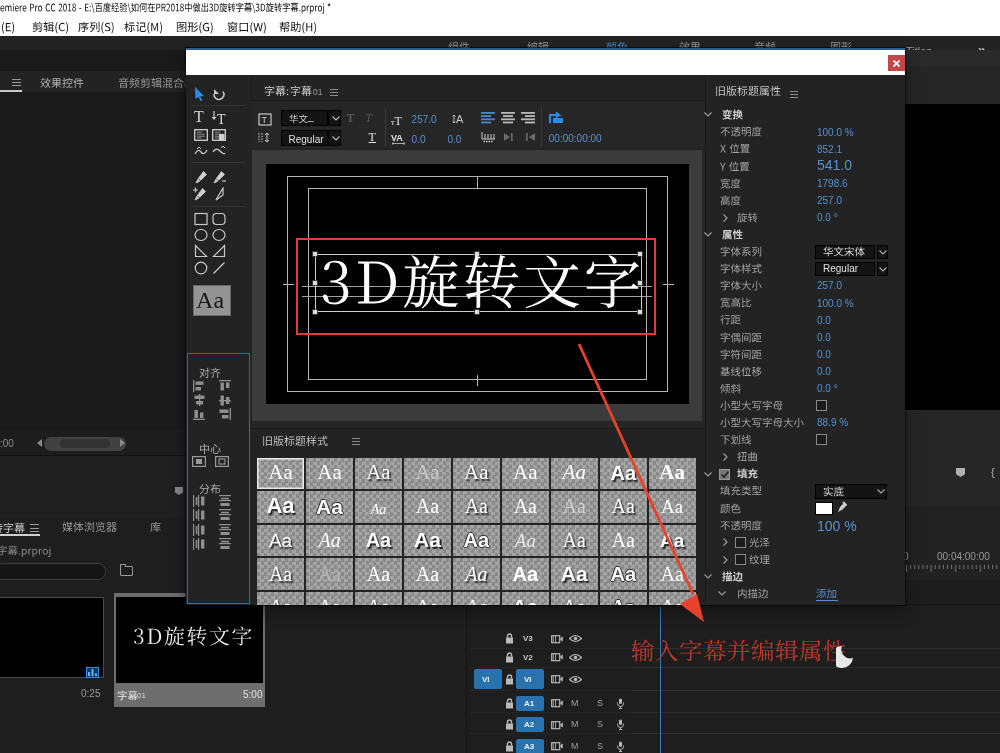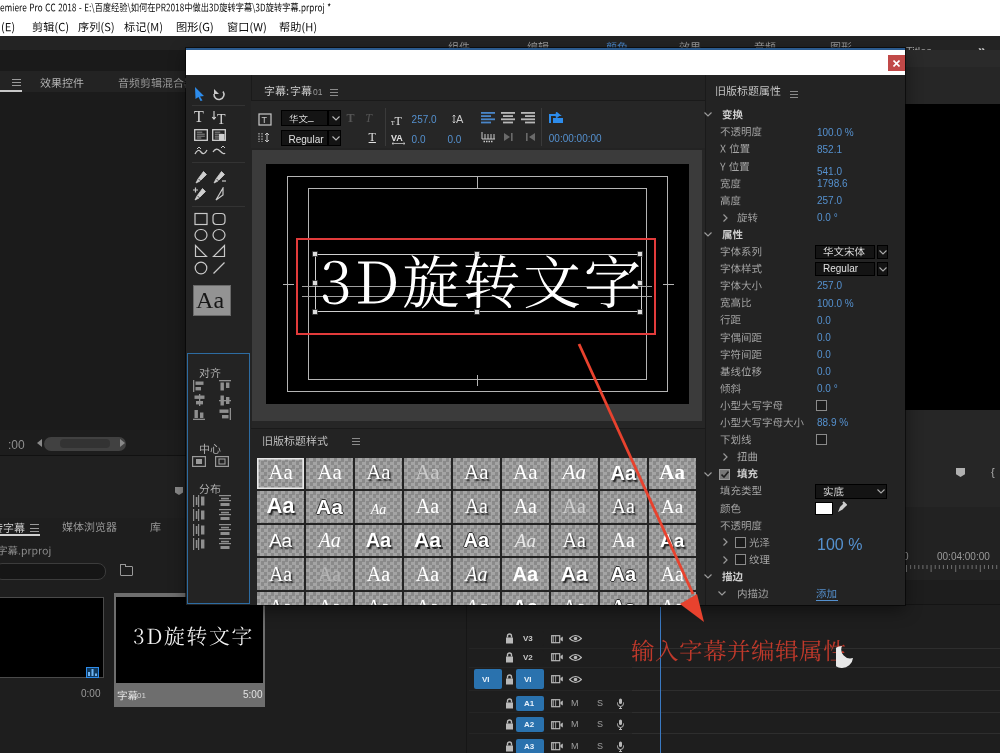--- a/index.html
+++ b/index.html
@@ -98,21 +98,21 @@
     </g>
   </svg>
 <div style="position:absolute;left:110px;top:74px;width:76px;height:16px;overflow:hidden">
     <svg style="position:absolute;left:8px;top:1.5px;overflow:visible" width="79" height="15">
       <g transform="translate(0,11.0)">
         <path d="M4.8 -9.2C4.9 -8.9 5.1 -8.5 5.2 -8.2H1.2V-7.5H9.9V-8.2H6.1C6.0 -8.6 5.8 -9.0 5.6 -9.3ZM2.7 -7.2C3.0 -6.8 3.3 -6.1 3.4 -5.7H0.6V-4.9H10.4V-5.7H7.6C7.9 -6.1 8.2 -6.7 8.4 -7.2L7.5 -7.5C7.3 -6.9 7.0 -6.2 6.7 -5.7H3.8L4.2 -5.8C4.1 -6.2 3.9 -6.9 3.5 -7.4ZM2.9 -1.4H8.1V-0.2H2.9ZM2.9 -2.1V-3.2H8.1V-2.1ZM2.1 -3.9V0.9H2.9V0.5H8.1V0.9H9.0V-3.9Z M18.7 -5.5C18.7 -1.7 18.6 -0.4 15.9 0.3C16.0 0.5 16.2 0.7 16.3 0.9C19.2 0.1 19.4 -1.4 19.4 -5.5ZM19.0 -0.9C19.7 -0.4 20.7 0.4 21.2 0.9L21.6 0.4C21.2 -0.1 20.2 -0.9 19.5 -1.4ZM15.7 -4.2C15.1 -2.0 13.9 -0.5 11.5 0.3C11.7 0.4 11.9 0.7 12.0 0.9C14.5 0.0 15.8 -1.6 16.4 -4.1ZM12.5 -4.4C12.2 -3.6 11.9 -2.7 11.4 -2.2C11.6 -2.1 11.9 -1.9 12.0 -1.8C12.5 -2.4 12.9 -3.3 13.2 -4.2ZM17.0 -6.7V-1.5H17.7V-6.0H20.4V-1.5H21.1V-6.7H19.2L19.6 -7.9H21.4V-8.6H16.7V-7.9H18.8C18.7 -7.5 18.5 -7.0 18.4 -6.7ZM12.3 -8.3V-5.8H11.4V-5.1H13.7V-1.7H14.5V-5.1H16.5V-5.8H14.7V-7.2H16.3V-7.9H14.7V-9.3H13.9V-5.8H12.9V-8.3Z M28.6 -6.8V-3.9H29.3V-6.8ZM30.7 -7.1V-3.7C30.7 -3.6 30.6 -3.5 30.5 -3.5C30.4 -3.5 30.0 -3.5 29.5 -3.5C29.6 -3.4 29.7 -3.1 29.8 -2.9C30.4 -2.9 30.8 -2.9 31.1 -3.0C31.3 -3.1 31.4 -3.3 31.4 -3.7V-7.1ZM29.5 -9.3C29.4 -8.9 29.1 -8.5 28.8 -8.1H25.5L26.0 -8.3C25.9 -8.6 25.6 -9.0 25.4 -9.3L24.6 -9.1C24.8 -8.8 25.1 -8.4 25.2 -8.1H22.7V-7.5H32.3V-8.1H29.7C29.9 -8.4 30.2 -8.7 30.4 -9.1ZM22.9 -2.5V-1.8H26.5C26.1 -0.7 25.2 -0.1 22.6 0.2C22.7 0.4 22.9 0.7 22.9 0.9C25.9 0.5 26.9 -0.3 27.3 -1.8H30.8C30.6 -0.6 30.5 -0.1 30.3 0.0C30.2 0.1 30.1 0.1 29.8 0.1C29.6 0.1 28.9 0.1 28.3 0.1C28.4 0.3 28.5 0.6 28.5 0.8C29.2 0.8 29.8 0.8 30.2 0.8C30.5 0.8 30.7 0.7 31.0 0.5C31.3 0.2 31.4 -0.5 31.6 -2.2C31.6 -2.3 31.7 -2.5 31.7 -2.5ZM26.6 -6.4V-5.7H24.2V-6.4ZM23.5 -6.9V-3.0H24.2V-4.0H26.6V-3.7C26.6 -3.6 26.6 -3.5 26.5 -3.5C26.4 -3.5 26.0 -3.5 25.7 -3.5C25.8 -3.4 25.9 -3.2 25.9 -3.0C26.4 -3.0 26.8 -3.0 27.0 -3.1C27.2 -3.2 27.3 -3.3 27.3 -3.7V-6.9ZM26.6 -5.2V-4.6H24.2V-5.2Z M39.1 -8.3H42.0V-7.1H39.1ZM38.3 -8.9V-6.5H42.8V-8.9ZM33.9 -3.7C34.0 -3.7 34.3 -3.8 34.7 -3.8H35.7V-2.2L33.4 -1.8L33.6 -1.0L35.7 -1.5V0.8H36.4V-1.6L37.7 -1.9L37.7 -2.6L36.4 -2.4V-3.8H37.5V-4.6H36.4V-6.2H35.7V-4.6H34.6C34.9 -5.3 35.2 -6.2 35.5 -7.1H37.5V-7.9H35.7C35.8 -8.3 35.9 -8.7 36.0 -9.1L35.2 -9.2C35.1 -8.8 35.0 -8.4 34.9 -7.9H33.5V-7.1H34.7C34.5 -6.3 34.3 -5.5 34.2 -5.3C34.0 -4.8 33.8 -4.4 33.6 -4.4C33.7 -4.2 33.8 -3.8 33.9 -3.7ZM42.0 -5.2V-4.2H39.2V-5.2ZM37.4 -0.8 37.5 -0.1 42.0 -0.4V0.9H42.7V-0.5L43.5 -0.6L43.6 -1.3L42.7 -1.2V-5.2H43.5V-5.9H37.7V-5.2H38.4V-0.9ZM42.0 -3.6V-2.7H39.2V-3.6ZM42.0 -2.0V-1.2L39.2 -0.9V-2.0Z M48.7 -6.4H52.8V-5.4H48.7ZM48.7 -8.1H52.8V-7.1H48.7ZM47.9 -8.8V-4.7H53.6V-8.8ZM45.0 -8.5C45.6 -8.1 46.5 -7.6 47.0 -7.2L47.5 -7.9C47.0 -8.2 46.1 -8.7 45.5 -9.1ZM44.5 -5.5C45.1 -5.1 46.0 -4.6 46.4 -4.3L46.9 -4.9C46.5 -5.2 45.6 -5.7 44.9 -6.1ZM44.7 0.2 45.4 0.7C46.1 -0.3 46.9 -1.7 47.4 -2.8L46.8 -3.4C46.2 -2.1 45.3 -0.7 44.7 0.2ZM47.9 0.9C48.1 0.8 48.4 0.7 50.8 0.1C50.7 -0.1 50.7 -0.4 50.7 -0.6L48.8 -0.2V-2.2H50.7V-2.9H48.8V-4.3H48.0V-0.5C48.0 -0.1 47.7 0.0 47.5 0.1C47.7 0.3 47.8 0.7 47.9 0.9ZM51.1 -4.2V-0.4C51.1 0.5 51.3 0.7 52.2 0.7C52.4 0.7 53.4 0.7 53.6 0.7C54.3 0.7 54.5 0.3 54.6 -1.0C54.4 -1.1 54.1 -1.2 53.9 -1.4C53.9 -0.2 53.8 -0.0 53.5 -0.0C53.3 -0.0 52.5 -0.0 52.3 -0.0C52.0 -0.0 51.9 -0.1 51.9 -0.4V-1.7C52.8 -2.0 53.7 -2.5 54.5 -2.9L53.9 -3.6C53.4 -3.2 52.6 -2.8 51.9 -2.4V-4.2Z M60.7 -9.3C59.6 -7.6 57.5 -6.1 55.4 -5.3C55.7 -5.1 55.9 -4.8 56.0 -4.5C56.6 -4.8 57.2 -5.1 57.7 -5.4V-4.9H63.3V-5.6C63.9 -5.3 64.4 -4.9 65.1 -4.6C65.2 -4.9 65.5 -5.2 65.7 -5.4C63.9 -6.1 62.3 -7.0 61.1 -8.4L61.4 -8.9ZM58.0 -5.6C59.0 -6.3 59.9 -7.0 60.6 -7.8C61.4 -6.9 62.3 -6.2 63.2 -5.6ZM57.2 -3.6V0.9H58.0V0.2H63.1V0.8H64.0V-3.6ZM58.0 -0.5V-2.8H63.1V-0.5Z M68.2 -8.0H70.0V-6.5H68.2ZM72.8 -8.0H74.8V-6.5H72.8ZM72.8 -5.3C73.2 -5.1 73.8 -4.9 74.1 -4.6H71.0C71.2 -5.0 71.4 -5.3 71.6 -5.7L70.8 -5.9V-8.7H67.4V-5.8H70.7C70.6 -5.4 70.3 -5.0 70.0 -4.6H66.6V-3.9H69.3C68.5 -3.2 67.6 -2.6 66.3 -2.2C66.5 -2.0 66.7 -1.7 66.8 -1.6L67.4 -1.8V0.9H68.2V0.6H70.0V0.8H70.8V-2.5H68.7C69.4 -2.9 69.9 -3.4 70.4 -3.9H72.4C72.9 -3.4 73.5 -2.9 74.1 -2.5H72.1V0.9H72.9V0.6H74.8V0.8H75.6V-1.8L76.2 -1.6C76.3 -1.8 76.5 -2.1 76.7 -2.3C75.5 -2.6 74.3 -3.2 73.4 -3.9H76.4V-4.6H74.5L74.8 -4.9C74.4 -5.2 73.7 -5.6 73.2 -5.8ZM72.1 -8.7V-5.8H75.6V-8.7ZM68.2 -0.2V-1.8H70.0V-0.2ZM72.9 -0.2V-1.8H74.8V-0.2Z" fill="#9a9a9a"></path>
       </g>
     </svg>
   </div>
 <div style="position:absolute;left:0;top:92px;width:186px;height:338px;background:#1b1b1b"></div>
-<span style="position:absolute;left:8px;top:438px;font-size:12px;color:#8f8f8f">:00</span>
+<span style="position:absolute;left:0px;top:438px;font-size:10px;color:#8f8f8f">:00</span>
 <div style="position:absolute;left:37px;top:439px;width:5px;height:8px;background:#8a8a8a;clip-path:polygon(100% 0,0 50%,100% 100%)"></div>
 <div style="position:absolute;left:44px;top:436.5px;width:82px;height:14px;background:#414141;border-radius:7px"></div>
 <div style="position:absolute;left:60px;top:439px;width:50px;height:9px;background:#333;border-radius:4px"></div>
 <div style="position:absolute;left:120px;top:439px;width:5px;height:8px;background:#8a8a8a;clip-path:polygon(0 0,100% 50%,0 100%)"></div>
 <div style="position:absolute;left:0;top:455px;width:186px;height:1px;background:#111"></div>
 <div style="position:absolute;left:0;top:456px;width:186px;height:62px;background:#202020"></div>
 <div style="position:absolute;left:175px;top:487px;width:8px;height:8px;background:#8a8a8a;clip-path:polygon(0 0,100% 0,100% 70%,50% 100%,0 70%)"></div>
 <div style="position:absolute;left:0;top:518px;width:460px;height:235px;background:#1e1e1e"></div>
 <div style="position:absolute;left:0;top:518px;width:45px;height:16px;overflow:hidden">
     <svg style="position:absolute;left:-8px;top:2.5px;overflow:visible" width="35" height="15">
@@ -141,21 +141,21 @@
     </g>
   </svg>
 <div style="position:absolute;left:-6px;top:563px;width:112px;height:17px;background:#161616;border:1px solid #3c3c3c;border-radius:8px"></div>
 <div style="position:absolute;left:120px;top:566px;width:13px;height:10px;background:#1e1e1e;border:1.3px solid #9a9a9a;border-radius:1px"></div>
 <div style="position:absolute;left:120px;top:564px;width:6px;height:3px;background:#1e1e1e;border:1.3px solid #9a9a9a;border-bottom:none;border-radius:1px 1px 0 0"></div>
 <div style="position:absolute;left:-20px;top:597px;width:124px;height:81px;background:#000;border:1px solid #4a4a4a"></div>
 <div style="position:absolute;left:86px;top:667px;width:13px;height:11px;background:#123a5e;border:1px solid #2d8ceb"></div>
 <svg style="position:absolute;left:88px;top:669px" width="9" height="7">
     <path d="M0 7V3h2v4zM3.5 7V0h2v7zM7 7V4.5h2V7z" fill="#6db3f2"></path>
   </svg>
-<span style="position:absolute;left:81px;top:688px;font-size:10px;color:#999">0:00</span>
+<span style="position:absolute;left:81px;top:688px;font-size:10px;color:#999">0:25</span>
 <div style="position:absolute;left:113.5px;top:592.5px;width:151px;height:114px;background:#6e6e6e"></div>
 <div style="position:absolute;left:115.5px;top:596.5px;width:147px;height:86px;background:#000"></div>
 <svg style="position:absolute;left:133px;top:622.5px;overflow:visible" width="122" height="28">
     <g transform="translate(0,21.0)">
       <path d="M5.4 0.3C8.3 0.3 10.4 -1.4 10.4 -3.9C10.4 -6.2 9.1 -7.7 6.4 -8.1C8.7 -8.6 9.9 -10.1 9.9 -11.9C9.9 -14.1 8.4 -15.6 5.7 -15.6C3.7 -15.6 1.8 -14.8 1.4 -12.7C1.6 -12.3 1.9 -12.2 2.2 -12.2C2.8 -12.2 3.1 -12.4 3.3 -13.1L3.8 -14.7C4.3 -14.9 4.8 -15.0 5.3 -15.0C7.1 -15.0 8.1 -13.8 8.1 -11.8C8.1 -9.6 6.7 -8.4 4.6 -8.4H3.8V-7.6H4.7C7.3 -7.6 8.6 -6.3 8.6 -4.0C8.6 -1.8 7.2 -0.3 4.9 -0.3C4.3 -0.3 3.8 -0.4 3.3 -0.6L2.8 -2.2C2.6 -3.0 2.4 -3.3 1.8 -3.3C1.4 -3.3 1.1 -3.1 1.0 -2.7C1.4 -0.7 3.0 0.3 5.4 0.3Z M14.3 -14.7 16.5 -14.5C16.5 -12.4 16.5 -10.3 16.5 -8.1V-7.5C16.5 -5.0 16.5 -2.9 16.5 -0.8L14.3 -0.6V0.0H20.3C25.2 0.0 28.2 -2.9 28.2 -7.6C28.2 -12.5 25.3 -15.3 20.6 -15.3H14.3ZM18.4 -0.7C18.4 -2.8 18.4 -5.0 18.4 -7.5V-8.1C18.4 -10.4 18.4 -12.5 18.4 -14.6H20.3C24.1 -14.6 26.2 -12.2 26.2 -7.6C26.2 -3.3 24.1 -0.7 20.1 -0.7Z M34.4 -17.6 34.2 -17.5C35.0 -16.7 35.8 -15.3 35.8 -14.1C37.2 -13.0 38.5 -16.0 34.4 -17.6ZM38.9 -14.7 38.0 -13.5H31.7L31.9 -12.9H34.3C34.2 -8.0 34.3 -2.8 31.5 1.3L31.9 1.6C34.6 -1.3 35.4 -5.1 35.6 -9.1H38.0C37.8 -3.9 37.4 -1.1 36.8 -0.5C36.6 -0.3 36.4 -0.3 36.0 -0.3C35.7 -0.3 34.5 -0.4 33.9 -0.4L33.8 -0.0C34.5 0.1 35.1 0.2 35.3 0.4C35.6 0.6 35.7 1.0 35.7 1.4C36.4 1.4 37.2 1.2 37.7 0.6C38.6 -0.3 39.1 -3.1 39.2 -8.9C39.7 -9.0 39.9 -9.1 40.1 -9.2L38.5 -10.5L37.8 -9.7H35.7C35.7 -10.7 35.7 -11.8 35.8 -12.9H40.1C40.4 -12.9 40.6 -13.0 40.7 -13.2C40.0 -13.9 38.9 -14.7 38.9 -14.7ZM49.3 -15.4 48.3 -14.1H42.8C43.2 -14.9 43.5 -15.7 43.8 -16.6C44.3 -16.6 44.5 -16.8 44.6 -17.0L42.4 -17.6C41.9 -14.9 40.9 -12.3 39.7 -10.7L40.0 -10.5C41.0 -11.3 41.8 -12.3 42.5 -13.5H50.5C50.8 -13.5 51.0 -13.6 51.1 -13.8C50.4 -14.5 49.3 -15.4 49.3 -15.4ZM48.9 -7.2 47.9 -6.0H45.9V-10.4H48.5C48.2 -9.6 47.8 -8.6 47.5 -8.0L47.7 -7.8C48.5 -8.4 49.5 -9.5 50.0 -10.2C50.5 -10.2 50.7 -10.2 50.8 -10.4L49.3 -11.8L48.5 -11.0H40.8L41.0 -10.4H44.6V-0.7C43.5 -1.3 42.7 -2.2 42.0 -3.9C42.3 -4.9 42.5 -6.0 42.6 -7.2C43.1 -7.2 43.3 -7.4 43.3 -7.7L41.3 -7.9C41.2 -3.6 40.1 -0.6 38.0 1.6L38.3 1.8C40.0 0.7 41.1 -1.0 41.9 -3.2C43.0 0.3 44.8 1.2 47.9 1.2C48.5 1.2 49.9 1.2 50.5 1.2C50.5 0.7 50.7 0.2 51.2 0.1V-0.1C50.3 -0.1 48.7 -0.1 48.0 -0.1C47.2 -0.1 46.5 -0.2 45.9 -0.3V-5.4H50.0C50.3 -5.4 50.5 -5.5 50.6 -5.7C49.9 -6.3 48.9 -7.2 48.9 -7.2Z M59.9 -16.9 58.0 -17.5C57.8 -16.6 57.4 -15.3 57.0 -13.9H54.3L54.5 -13.3H56.8C56.3 -11.6 55.7 -9.8 55.3 -8.6C54.9 -8.5 54.6 -8.3 54.4 -8.2L55.8 -7.0L56.5 -7.7H58.4V-4.2C56.7 -3.8 55.3 -3.5 54.5 -3.4L55.5 -1.6C55.7 -1.7 55.8 -1.8 55.9 -2.1L58.4 -3.0V1.7H58.6C59.3 1.7 59.7 1.3 59.7 1.2V-3.5C61.2 -4.1 62.4 -4.6 63.3 -5.0L63.2 -5.3L59.7 -4.5V-7.7H62.4C62.7 -7.7 62.9 -7.8 62.9 -8.0C62.3 -8.6 61.4 -9.4 61.4 -9.4L60.5 -8.3H59.7V-11.2C60.2 -11.2 60.4 -11.4 60.5 -11.7L58.5 -11.9V-8.3H56.5C57.0 -9.7 57.7 -11.6 58.2 -13.3H62.3C62.6 -13.3 62.8 -13.4 62.8 -13.7C62.2 -14.2 61.1 -15.0 61.1 -15.0L60.2 -13.9H58.4C58.7 -14.9 58.9 -15.8 59.1 -16.5C59.6 -16.5 59.8 -16.7 59.9 -16.9ZM71.3 -15.0 70.5 -13.9H67.6C67.8 -15.0 68.0 -15.9 68.2 -16.7C68.6 -16.6 68.9 -16.8 69.0 -17.1L67.0 -17.7C66.8 -16.7 66.6 -15.4 66.3 -13.9H63.1L63.3 -13.3H66.2L65.4 -10.2H62.2L62.3 -9.6H65.3C65.0 -8.5 64.8 -7.6 64.5 -6.8C64.2 -6.7 63.9 -6.6 63.7 -6.4L65.2 -5.2L65.9 -5.9H70.0C69.5 -4.7 68.7 -3.0 68.0 -1.8C67.0 -2.3 65.7 -2.8 64.0 -3.2L63.8 -2.9C66.0 -2.0 69.0 -0.0 70.1 1.6C71.4 2.1 71.7 0.1 68.4 -1.6C69.6 -2.8 70.9 -4.5 71.6 -5.7C72.1 -5.7 72.3 -5.8 72.5 -5.9L70.9 -7.4L70.0 -6.6H65.8L66.6 -9.6H73.1C73.4 -9.6 73.6 -9.7 73.6 -9.9C73.0 -10.5 72.1 -11.3 72.1 -11.3L71.2 -10.2H66.7L67.5 -13.3H72.3C72.6 -13.3 72.8 -13.4 72.8 -13.7C72.2 -14.2 71.3 -15.0 71.3 -15.0Z M84.4 -17.6 84.2 -17.4C85.3 -16.5 86.6 -15.0 86.9 -13.7C88.5 -12.7 89.5 -16.0 84.4 -17.6ZM90.6 -12.4C89.8 -9.4 88.5 -6.8 86.5 -4.6C84.2 -6.6 82.6 -9.2 81.6 -12.4ZM94.0 -14.4 92.9 -13.0H76.9L77.0 -12.4H81.2C82.0 -8.8 83.5 -5.9 85.6 -3.7C83.4 -1.6 80.4 0.1 76.7 1.4L76.9 1.7C80.9 0.7 84.0 -0.9 86.4 -2.9C88.6 -0.8 91.3 0.7 94.6 1.6C94.9 0.9 95.4 0.5 96.2 0.5L96.2 0.2C92.8 -0.6 89.8 -1.9 87.4 -3.8C89.8 -6.1 91.4 -9.0 92.3 -12.4H95.4C95.7 -12.4 95.9 -12.5 95.9 -12.7C95.2 -13.4 94.0 -14.4 94.0 -14.4Z M107.5 -17.6 107.3 -17.5C108.1 -16.8 108.8 -15.7 109.0 -14.7C110.4 -13.7 111.7 -16.7 107.5 -17.6ZM101.9 -15.4 101.6 -15.4C101.7 -14.0 100.8 -12.8 100.0 -12.3C99.5 -12.1 99.2 -11.6 99.4 -11.2C99.7 -10.6 100.5 -10.6 101.0 -11.0C101.6 -11.4 102.2 -12.3 102.2 -13.7H115.9C115.7 -12.9 115.2 -11.9 114.9 -11.2L115.2 -11.1C116.0 -11.7 117.1 -12.7 117.7 -13.4C118.1 -13.4 118.4 -13.5 118.5 -13.6L116.8 -15.2L115.9 -14.3H102.1C102.1 -14.6 102.0 -15.0 101.9 -15.4ZM116.5 -7.3 115.5 -6.0H109.5V-7.9C110.0 -7.9 110.2 -8.1 110.3 -8.4C111.7 -9.0 113.0 -9.8 114.1 -10.5C114.5 -10.5 114.7 -10.5 114.9 -10.7L113.2 -12.2L112.3 -11.3H102.9L103.1 -10.6H112.0C111.4 -9.9 110.5 -9.1 109.6 -8.5L108.2 -8.6V-6.0H99.4L99.5 -5.4H108.2V-0.5C108.2 -0.1 108.0 -0.0 107.6 -0.0C107.1 -0.0 104.5 -0.2 104.5 -0.2V0.1C105.6 0.3 106.2 0.4 106.6 0.6C106.9 0.9 107.1 1.2 107.2 1.6C109.3 1.4 109.5 0.7 109.5 -0.4V-5.4H117.8C118.1 -5.4 118.3 -5.5 118.4 -5.7C117.7 -6.4 116.5 -7.3 116.5 -7.3Z" fill="#f2f2f2"></path>
     </g>
   </svg>
 <svg style="position:absolute;left:117px;top:688.5px;overflow:visible" width="23" height="14">
     <g transform="translate(0,10.5)">
       <path d="M4.8 -3.8V-3.2H0.7V-2.4H4.8V-0.1C4.8 0.0 4.8 0.1 4.6 0.1C4.4 0.1 3.7 0.1 3.0 0.0C3.2 0.3 3.3 0.6 3.3 0.8C4.2 0.8 4.8 0.8 5.2 0.7C5.5 0.6 5.7 0.3 5.7 -0.1V-2.4H9.8V-3.2H5.7V-3.5C6.6 -4.0 7.5 -4.7 8.2 -5.4L7.6 -5.8L7.5 -5.8H2.4V-5.0H6.7C6.1 -4.6 5.4 -4.1 4.8 -3.8ZM4.5 -8.7C4.7 -8.4 4.9 -8.0 5.0 -7.7H0.8V-5.6H1.6V-7.0H8.9V-5.6H9.7V-7.7H5.9C5.8 -8.1 5.5 -8.5 5.2 -8.9Z M13.1 -5.1H18.5V-4.4H13.1ZM13.1 -6.3H18.5V-5.6H13.1ZM15.3 -2.7V-2.0H13.4C13.7 -2.2 13.9 -2.4 14.2 -2.7ZM16.1 -2.7H17.4C17.6 -2.4 17.9 -2.2 18.2 -2.0H16.1ZM12.3 -6.8V-3.9H14.2C14.1 -3.7 13.9 -3.5 13.8 -3.3H11.1V-2.7H13.2C12.6 -2.2 11.8 -1.7 10.8 -1.3C11.0 -1.2 11.2 -0.9 11.3 -0.7C11.8 -0.9 12.3 -1.2 12.7 -1.5V0.5H13.5V-1.3H15.3V0.8H16.1V-1.3H18.2V-0.3C18.2 -0.1 18.1 -0.1 18.0 -0.1C17.9 -0.1 17.5 -0.1 17.0 -0.1C17.1 0.1 17.2 0.3 17.3 0.5C17.9 0.5 18.3 0.5 18.6 0.4C18.9 0.3 18.9 0.1 18.9 -0.3V-1.4C19.3 -1.2 19.8 -1.0 20.2 -0.8C20.3 -1.0 20.5 -1.3 20.7 -1.4C19.8 -1.7 18.9 -2.1 18.2 -2.7H20.4V-3.3H14.7C14.8 -3.5 14.9 -3.7 15.0 -3.9H19.3V-6.8ZM17.1 -8.8V-8.1H14.4V-8.8H13.6V-8.1H11.2V-7.5H13.6V-7.0H14.4V-7.5H17.1V-7.0H17.9V-7.5H20.3V-8.1H17.9V-8.8Z" fill="#ececec"></path>
@@ -704,21 +704,21 @@
       <g transform="translate(0,10.5)">
         <path d="M0.2 0.0H1.2L2.3 -2.1C2.5 -2.5 2.7 -2.9 2.9 -3.3H3.0C3.2 -2.9 3.4 -2.5 3.6 -2.1L4.8 0.0H5.8L3.6 -3.9L5.7 -7.7H4.7L3.6 -5.7C3.5 -5.4 3.3 -5.1 3.1 -4.6H3.1C2.8 -5.1 2.6 -5.4 2.4 -5.7L1.4 -7.7H0.3L2.4 -4.0Z M13.0 -6.9V-6.1H18.8V-6.9ZM13.7 -5.3C14.0 -3.9 14.4 -1.9 14.4 -0.8L15.2 -1.1C15.1 -2.1 14.8 -4.0 14.4 -5.5ZM15.2 -8.7C15.4 -8.2 15.6 -7.5 15.6 -7.0L16.4 -7.3C16.3 -7.7 16.1 -8.4 15.9 -8.9ZM12.6 -0.4V0.4H19.2V-0.4H17.0C17.4 -1.8 17.8 -3.8 18.1 -5.4L17.3 -5.6C17.1 -4.0 16.7 -1.8 16.3 -0.4ZM12.2 -8.8C11.6 -7.2 10.6 -5.6 9.6 -4.6C9.7 -4.4 9.9 -4.0 10.0 -3.8C10.4 -4.2 10.7 -4.6 11.1 -5.1V0.8H11.8V-6.3C12.3 -7.0 12.6 -7.8 12.9 -8.6Z M26.5 -7.9H28.3V-6.9H26.5ZM24.0 -7.9H25.8V-6.9H24.0ZM21.7 -7.9H23.3V-6.9H21.7ZM21.7 -4.5V-0.1H20.3V0.5H29.6V-0.1H28.2V-4.5H24.9L25.0 -5.1H29.3V-5.7H25.1L25.2 -6.3H29.1V-8.4H20.9V-6.3H24.4L24.3 -5.7H20.4V-5.1H24.2L24.1 -4.5ZM22.4 -0.1V-0.7H27.4V-0.1ZM22.4 -2.9H27.4V-2.3H22.4ZM22.4 -3.4V-3.9H27.4V-3.4ZM22.4 -1.8H27.4V-1.2H22.4Z" fill="#a6a6a6"></path>
       </g>
     </svg>
     <span style="position:absolute;left:631px;top:96.1px;font-size:10px;color:#5591cf">852.1</span>
     <svg style="position:absolute;left:534px;top:112.0px;overflow:visible" width="31" height="14">
       <g transform="translate(0,10.5)">
         <path d="M2.3 0.0H3.3V-3.0L5.6 -7.7H4.6L3.6 -5.5C3.3 -5.0 3.1 -4.4 2.8 -3.8H2.8C2.5 -4.4 2.3 -5.0 2.0 -5.5L1.0 -7.7H-0.0L2.3 -3.0Z M12.6 -6.9V-6.1H18.3V-6.9ZM13.3 -5.3C13.6 -3.9 13.9 -1.9 14.0 -0.8L14.8 -1.1C14.7 -2.1 14.4 -4.0 14.0 -5.5ZM14.7 -8.7C14.9 -8.2 15.1 -7.5 15.2 -7.0L16.0 -7.3C15.9 -7.7 15.7 -8.4 15.5 -8.9ZM12.1 -0.4V0.4H18.8V-0.4H16.6C17.0 -1.8 17.4 -3.8 17.7 -5.4L16.9 -5.6C16.7 -4.0 16.2 -1.8 15.8 -0.4ZM11.7 -8.8C11.1 -7.2 10.2 -5.6 9.1 -4.6C9.3 -4.4 9.5 -4.0 9.6 -3.8C9.9 -4.2 10.3 -4.6 10.6 -5.1V0.8H11.4V-6.3C11.8 -7.0 12.2 -7.8 12.5 -8.6Z M26.1 -7.9H27.8V-6.9H26.1ZM23.6 -7.9H25.3V-6.9H23.6ZM21.2 -7.9H22.9V-6.9H21.2ZM21.2 -4.5V-0.1H19.8V0.5H29.1V-0.1H27.7V-4.5H24.4L24.6 -5.1H28.9V-5.7H24.7L24.8 -6.3H28.6V-8.4H20.5V-6.3H24.0L23.9 -5.7H19.9V-5.1H23.8L23.7 -4.5ZM22.0 -0.1V-0.7H26.9V-0.1ZM22.0 -2.9H26.9V-2.3H22.0ZM22.0 -3.4V-3.9H26.9V-3.4ZM22.0 -1.8H26.9V-1.2H22.0Z" fill="#a6a6a6"></path>
       </g>
     </svg>
-    <span style="position:absolute;left:631px;top:118px;font-size:10px;color:#5591cf">541.0</span>
+    <span style="position:absolute;left:631px;top:109px;font-size:14px;color:#5591cf">541.0</span>
     <svg style="position:absolute;left:534px;top:129.1px;overflow:visible" width="23" height="14">
       <g transform="translate(0,10.5)">
         <path d="M5.5 -2.0V-0.3C5.5 0.5 5.8 0.7 6.8 0.7C7.1 0.7 8.5 0.7 8.8 0.7C9.8 0.7 10.0 0.3 10.1 -1.3C9.9 -1.3 9.6 -1.4 9.4 -1.6C9.3 -0.2 9.3 0.0 8.7 0.0C8.4 0.0 7.2 0.0 6.9 0.0C6.4 0.0 6.3 -0.0 6.3 -0.3V-2.0ZM4.6 -3.3V-2.5C4.6 -1.6 4.3 -0.5 0.4 0.3C0.6 0.5 0.9 0.8 1.0 1.0C5.0 0.1 5.5 -1.4 5.5 -2.5V-3.3ZM2.1 -4.4V-1.1H2.9V-3.7H7.5V-1.1H8.4V-4.4ZM4.5 -8.7C4.7 -8.4 4.8 -8.1 4.9 -7.9H0.8V-6.0H1.5V-7.2H9.0V-6.0H9.7V-7.9H5.9C5.8 -8.2 5.5 -8.6 5.4 -8.9ZM6.3 -6.8V-6.1H4.2V-6.8H3.4V-6.1H1.8V-5.5H3.4V-4.7H4.2V-5.5H6.3V-4.7H7.1V-5.5H8.7V-6.1H7.1V-6.8Z M14.6 -6.8V-5.8H12.9V-5.2H14.6V-3.5H18.6V-5.2H20.3V-5.8H18.6V-6.8H17.9V-5.8H15.3V-6.8ZM17.9 -5.2V-4.1H15.3V-5.2ZM18.4 -2.1C18.0 -1.6 17.3 -1.2 16.6 -0.8C15.8 -1.2 15.2 -1.6 14.8 -2.1ZM13.0 -2.8V-2.1H14.4L14.0 -2.0C14.4 -1.4 15.0 -0.9 15.7 -0.5C14.7 -0.2 13.6 0.0 12.5 0.1C12.6 0.3 12.8 0.6 12.8 0.8C14.1 0.6 15.4 0.4 16.5 -0.1C17.6 0.4 18.8 0.7 20.1 0.8C20.2 0.6 20.4 0.3 20.6 0.2C19.4 0.1 18.4 -0.2 17.4 -0.5C18.4 -1.0 19.1 -1.6 19.6 -2.6L19.1 -2.8L19.0 -2.8ZM15.5 -8.7C15.6 -8.4 15.8 -8.1 15.9 -7.8H11.8V-4.9C11.8 -3.3 11.7 -1.1 10.9 0.5C11.1 0.5 11.4 0.7 11.6 0.8C12.5 -0.8 12.6 -3.2 12.6 -4.9V-7.0H20.5V-7.8H16.8C16.7 -8.1 16.4 -8.5 16.3 -8.9Z" fill="#a6a6a6"></path>
       </g>
     </svg>
     <span style="position:absolute;left:631px;top:130.3px;font-size:10px;color:#5591cf">1798.6</span>
     <svg style="position:absolute;left:534px;top:146.2px;overflow:visible" width="23" height="14">
       <g transform="translate(0,10.5)">
         <path d="M3.0 -5.9H7.5V-4.9H3.0ZM2.2 -6.4V-4.3H8.4V-6.4ZM4.6 -8.7 4.9 -7.7H0.6V-7.0H9.8V-7.7H5.8C5.7 -8.1 5.5 -8.5 5.4 -8.9ZM1.0 -3.7V0.8H1.8V-3.1H8.7V0.0C8.7 0.1 8.7 0.2 8.5 0.2C8.4 0.2 7.9 0.2 7.5 0.2C7.6 0.3 7.7 0.6 7.7 0.8C8.4 0.8 8.8 0.8 9.1 0.7C9.4 0.6 9.5 0.4 9.5 0.0V-3.7ZM3.0 -2.5V0.2H3.7V-0.3H7.4V-2.5ZM3.7 -1.9H6.7V-0.9H3.7Z M14.6 -6.8V-5.8H12.9V-5.2H14.6V-3.5H18.6V-5.2H20.3V-5.8H18.6V-6.8H17.9V-5.8H15.3V-6.8ZM17.9 -5.2V-4.1H15.3V-5.2ZM18.4 -2.1C18.0 -1.6 17.3 -1.2 16.6 -0.8C15.8 -1.2 15.2 -1.6 14.8 -2.1ZM13.0 -2.8V-2.1H14.4L14.0 -2.0C14.4 -1.4 15.0 -0.9 15.7 -0.5C14.7 -0.2 13.6 0.0 12.5 0.1C12.6 0.3 12.8 0.6 12.8 0.8C14.1 0.6 15.4 0.4 16.5 -0.1C17.6 0.4 18.8 0.7 20.1 0.8C20.2 0.6 20.4 0.3 20.6 0.2C19.4 0.1 18.4 -0.2 17.4 -0.5C18.4 -1.0 19.1 -1.6 19.6 -2.6L19.1 -2.8L19.0 -2.8ZM15.5 -8.7C15.6 -8.4 15.8 -8.1 15.9 -7.8H11.8V-4.9C11.8 -3.3 11.7 -1.1 10.9 0.5C11.1 0.5 11.4 0.7 11.6 0.8C12.5 -0.8 12.6 -3.2 12.6 -4.9V-7.0H20.5V-7.8H16.8C16.7 -8.1 16.4 -8.5 16.3 -8.9Z" fill="#a6a6a6"></path>
       </g>
@@ -844,21 +844,21 @@
     <div style="position:absolute;left:629px;top:454.5px;width:18px;height:13px;background:#fff;border:1px solid #000"></div>
     <svg style="position:absolute;left:650px;top:453px" width="11" height="13">
       <path d="M2 11L4 6l4-4 2.5 2.5-4 4L2 11z" fill="#cfcfcf"></path>
       <path d="M7 1l3.5 3.5" stroke="#cfcfcf" stroke-width="2"></path>
     </svg>
     <svg style="position:absolute;left:534px;top:471.1px;overflow:visible" width="44" height="14">
       <g transform="translate(0,10.5)">
         <path d="M5.9 -5.0C7.1 -4.2 8.7 -2.9 9.4 -2.1L10.1 -2.7C9.3 -3.5 7.7 -4.7 6.5 -5.5ZM0.7 -8.1V-7.3H5.4C4.4 -5.5 2.6 -3.7 0.5 -2.7C0.6 -2.5 0.9 -2.2 1.0 -2.0C2.5 -2.8 3.8 -3.8 4.8 -5.1V0.8H5.7V-6.1C5.9 -6.5 6.2 -6.9 6.4 -7.3H9.8V-8.1Z M11.1 -8.0C11.7 -7.5 12.5 -6.8 12.8 -6.3L13.4 -6.8C13.1 -7.3 12.4 -8.0 11.7 -8.5ZM19.5 -8.7C18.2 -8.4 15.9 -8.2 14.0 -8.1C14.1 -8.0 14.2 -7.7 14.2 -7.5C15.0 -7.6 15.9 -7.6 16.7 -7.7V-6.9H13.8V-6.3H16.2C15.5 -5.5 14.5 -4.9 13.5 -4.5C13.6 -4.4 13.8 -4.1 14.0 -4.0C14.9 -4.3 16.0 -5.1 16.7 -5.9V-4.5H17.5V-5.9C18.2 -5.1 19.2 -4.4 20.2 -4.0C20.3 -4.2 20.5 -4.4 20.7 -4.6C19.7 -4.9 18.6 -5.5 17.9 -6.3H20.5V-6.9H17.5V-7.7C18.4 -7.8 19.3 -8.0 20.0 -8.1ZM14.6 -4.2V-3.6H15.8C15.6 -2.5 15.2 -1.7 13.7 -1.2C13.9 -1.1 14.1 -0.8 14.2 -0.6C15.8 -1.2 16.4 -2.2 16.6 -3.6H17.8C17.8 -3.3 17.7 -2.9 17.6 -2.7H19.4C19.3 -1.9 19.2 -1.5 19.0 -1.4C19.0 -1.3 18.9 -1.3 18.7 -1.3C18.5 -1.3 18.0 -1.3 17.5 -1.4C17.6 -1.2 17.7 -1.0 17.7 -0.8C18.2 -0.7 18.7 -0.7 19.0 -0.8C19.3 -0.8 19.5 -0.8 19.6 -1.0C19.9 -1.2 20.0 -1.7 20.1 -3.0C20.1 -3.1 20.1 -3.3 20.1 -3.3H18.4L18.7 -4.2ZM13.1 -4.8H11.1V-4.1H12.4V-0.9C11.9 -0.7 11.4 -0.3 11.0 0.2L11.5 0.8C12.1 0.2 12.7 -0.4 13.1 -0.4C13.3 -0.4 13.6 -0.1 14.0 0.2C14.7 0.6 15.6 0.7 16.8 0.7C17.8 0.7 19.6 0.7 20.4 0.6C20.4 0.4 20.6 -0.0 20.6 -0.2C19.6 -0.1 18.0 -0.0 16.8 -0.0C15.7 -0.0 14.8 -0.1 14.2 -0.5C13.7 -0.8 13.4 -1.0 13.1 -1.1Z M24.5 -4.7V-2.6H22.6V-4.7ZM24.5 -5.4H22.6V-7.5H24.5ZM21.8 -8.2V-0.9H22.6V-1.9H25.3V-8.2ZM30.0 -7.6V-5.8H27.0V-7.6ZM26.3 -8.4V-4.6C26.3 -3.0 26.1 -1.0 24.3 0.4C24.5 0.5 24.8 0.7 24.9 0.9C26.1 -0.0 26.6 -1.3 26.9 -2.5H30.0V-0.2C30.0 -0.0 29.9 0.1 29.7 0.1C29.5 0.1 28.9 0.1 28.2 0.0C28.3 0.3 28.4 0.6 28.5 0.8C29.4 0.8 29.9 0.8 30.3 0.7C30.6 0.5 30.7 0.3 30.7 -0.2V-8.4ZM30.0 -5.1V-3.2H27.0C27.0 -3.7 27.0 -4.2 27.0 -4.6V-5.1Z M35.6 -6.8V-5.8H33.9V-5.2H35.6V-3.5H39.6V-5.2H41.3V-5.8H39.6V-6.8H38.9V-5.8H36.3V-6.8ZM38.9 -5.2V-4.1H36.3V-5.2ZM39.4 -2.1C39.0 -1.6 38.3 -1.2 37.6 -0.8C36.8 -1.2 36.2 -1.6 35.8 -2.1ZM34.0 -2.8V-2.1H35.4L35.0 -2.0C35.4 -1.4 36.0 -0.9 36.7 -0.5C35.7 -0.2 34.6 0.0 33.5 0.1C33.6 0.3 33.8 0.6 33.8 0.8C35.1 0.6 36.4 0.4 37.5 -0.1C38.6 0.4 39.8 0.7 41.1 0.8C41.2 0.6 41.4 0.3 41.6 0.2C40.4 0.1 39.4 -0.2 38.4 -0.5C39.4 -1.0 40.1 -1.6 40.6 -2.6L40.1 -2.8L40.0 -2.8ZM36.5 -8.7C36.6 -8.4 36.8 -8.1 36.9 -7.8H32.8V-4.9C32.8 -3.3 32.7 -1.1 31.9 0.5C32.1 0.5 32.4 0.7 32.6 0.8C33.5 -0.8 33.6 -3.2 33.6 -4.9V-7.0H41.5V-7.8H37.8C37.7 -8.1 37.4 -8.5 37.3 -8.9Z" fill="#a6a6a6"></path>
       </g>
     </svg>
-    <span style="position:absolute;left:631px;top:488px;font-size:16px;color:#5591cf">100 %</span>
+    <span style="position:absolute;left:631px;top:470px;font-size:14px;color:#5591cf">100 %</span>
     <svg style="position:absolute;left:537px;top:490.9px" width="5" height="8">
       <path d="M0.5 0.5L4 4L0.5 7.5" stroke="#9a9a9a" stroke-width="1.2" fill="none"></path>
     </svg>
     <div style="position:absolute;left:548.7px;top:489.4px;width:11px;height:11px;background:#1b1b1b;border:1px solid #8a8a8a"></div>
     <svg style="position:absolute;left:562.5px;top:488.2px;overflow:visible" width="23" height="14">
       <g transform="translate(0,10.5)">
         <path d="M1.4 -8.0C2.0 -7.2 2.5 -6.1 2.7 -5.4L3.5 -5.7C3.3 -6.4 2.7 -7.5 2.2 -8.3ZM8.3 -8.4C8.1 -7.6 7.5 -6.4 7.0 -5.7L7.7 -5.4C8.2 -6.1 8.7 -7.2 9.2 -8.1ZM4.8 -8.8V-4.8H0.6V-4.1H3.4C3.2 -2.1 2.8 -0.6 0.4 0.2C0.5 0.3 0.8 0.6 0.9 0.8C3.5 -0.0 4.0 -1.8 4.2 -4.1H6.2V-0.3C6.2 0.6 6.4 0.8 7.4 0.8C7.5 0.8 8.7 0.8 8.9 0.8C9.8 0.8 10.0 0.4 10.1 -1.4C9.9 -1.4 9.5 -1.6 9.3 -1.7C9.3 -0.2 9.2 0.1 8.8 0.1C8.6 0.1 7.6 0.1 7.4 0.1C7.0 0.1 7.0 0.0 7.0 -0.3V-4.1H10.0V-4.8H5.6V-8.8Z M11.4 -8.1C12.0 -7.7 12.7 -7.1 13.1 -6.7L13.7 -7.2C13.3 -7.6 12.6 -8.2 12.0 -8.6ZM10.9 -5.3C11.5 -4.9 12.3 -4.4 12.7 -4.1L13.2 -4.7C12.8 -5.0 12.0 -5.5 11.4 -5.8ZM11.1 0.1 11.9 0.6C12.4 -0.4 13.0 -1.7 13.5 -2.8L12.9 -3.3C12.3 -2.1 11.6 -0.7 11.1 0.1ZM18.5 -7.5C18.1 -7.0 17.6 -6.5 17.0 -6.1C16.4 -6.5 15.9 -7.0 15.6 -7.5ZM14.1 -8.3V-7.5H14.8C15.2 -6.8 15.7 -6.2 16.3 -5.7C15.4 -5.2 14.4 -4.8 13.4 -4.6C13.5 -4.4 13.7 -4.1 13.8 -3.9C14.9 -4.2 16.0 -4.7 16.9 -5.2C17.8 -4.6 18.9 -4.2 20.1 -3.9C20.2 -4.1 20.4 -4.4 20.5 -4.6C19.4 -4.8 18.4 -5.2 17.6 -5.7C18.4 -6.3 19.2 -7.1 19.6 -8.0L19.2 -8.3L19.0 -8.3ZM16.6 -4.3V-3.4H14.3V-2.7H16.6V-1.6H13.6V-0.9H16.6V0.8H17.3V-0.9H20.5V-1.6H17.3V-2.7H19.7V-3.4H17.3V-4.3Z" fill="#a6a6a6"></path>
       </g>
     </svg>
     <svg style="position:absolute;left:537px;top:508px" width="5" height="8">

